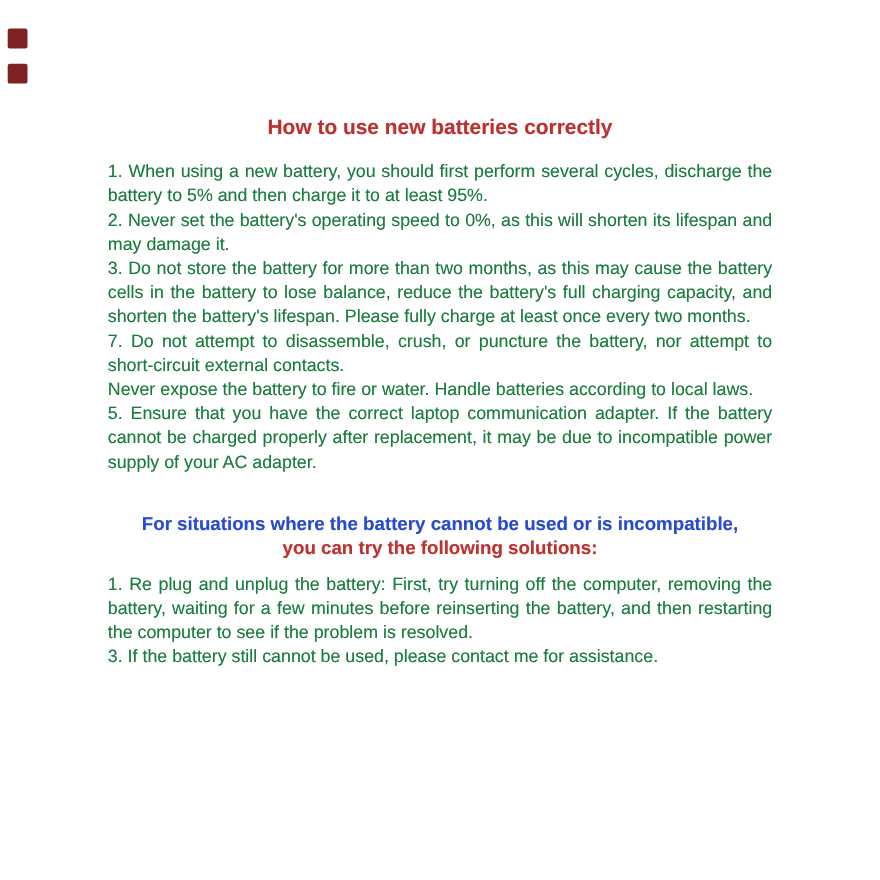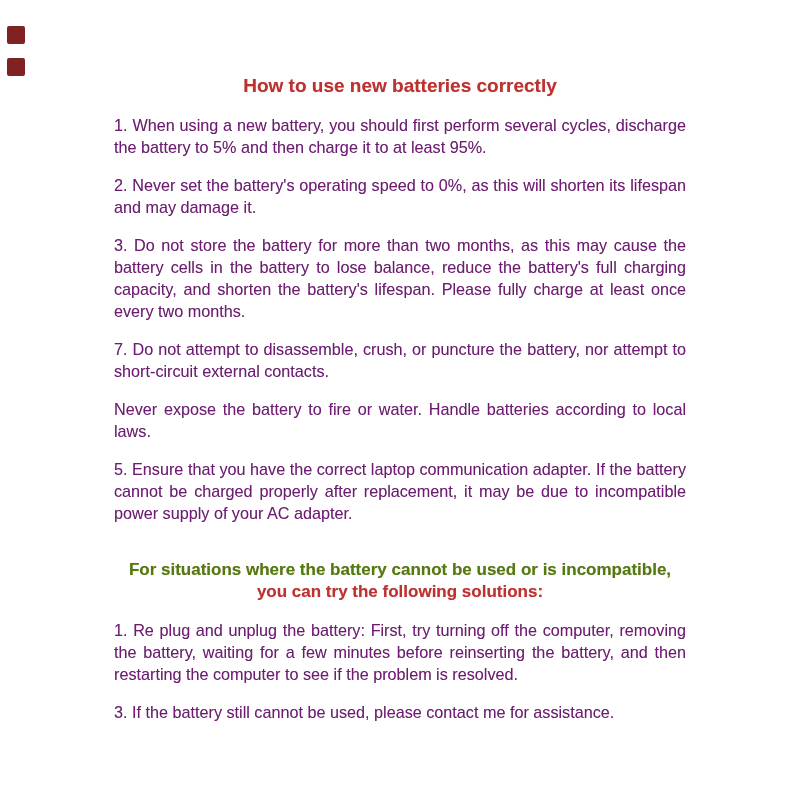--- a/index.html
+++ b/index.html
@@ -20,36 +20,36 @@
     width: 18px;
     height: 18px;
     border-radius: 2px;
   }
   .corner-mark.top { top: 26px; }
   .corner-mark.bottom { top: 58px; }
 
   .page {
     width: 604px;
     margin: 0 auto;
-    padding-top: 75px;
+    padding-top: 106px;
     filter: blur(0.3px);
   }
   .doc-title {
     margin: 0 0 17px 0;
     text-align: center;
     font-size: 19px;
     font-weight: bold;
     line-height: 22px;
     text-shadow: 0 0 0.8px rgba(188,50,49,0.45);
   }
   .body-para {
-    margin: 16px;
+    margin: 0;
     font-size: 16.2px;
     line-height: 22px;
-    color: #701a75;
+    color: #15803d;
     text-align: justify;
     text-shadow: 0 0 0.6px rgba(61,61,61,0.4);
   }
   .sub-heading {
     margin: 0;
     text-align: center;
     font-size: 17px;
     font-weight: bold;
     line-height: 22px;
     text-shadow: 0 0 0.8px rgba(188,50,49,0.45);
@@ -70,21 +70,21 @@
 
   <div>
     <p class="body-para">1. When using a new battery, you should first perform several cycles, discharge the battery to 5% and then charge it to at least 95%.</p>
     <p class="body-para">2. Never set the battery's operating speed to 0%, as this will shorten its lifespan and may damage it.</p>
     <p class="body-para">3. Do not store the battery for more than two months, as this may cause the battery cells in the battery to lose balance, reduce the battery's full charging capacity, and shorten the battery's lifespan. Please fully charge at least once every two months.</p>
     <p class="body-para">7. Do not attempt to disassemble, crush, or puncture the battery, nor attempt to short-circuit external contacts.</p>
     <p class="body-para">Never expose the battery to fire or water. Handle batteries according to local laws.</p>
     <p class="body-para">5. Ensure that you have the correct laptop communication adapter. If the battery cannot be charged properly after replacement, it may be due to incompatible power supply of your AC adapter.</p>
   </div>
 
-  <h2 class="sub-heading first" style="color: #4d7c0f;">For situations where the battery cannot be used or is incompatible,</h2>
+  <h2 class="sub-heading first" style="color: #1d4ed8;">For situations where the battery cannot be used or is incompatible,</h2>
   <h2 class="sub-heading second" style="color: rgb(188, 50, 49);">you can try the following solutions:</h2>
 
   <div class="solutions">
     <p class="body-para">1. Re plug and unplug the battery: First, try turning off the computer, removing the battery, waiting for a few minutes before reinserting the battery, and then restarting the computer to see if the problem is resolved.</p>
     <p class="body-para">3. If the battery still cannot be used, please contact me for assistance.</p>
   </div>
 
 </div>
 
 </body></html>

